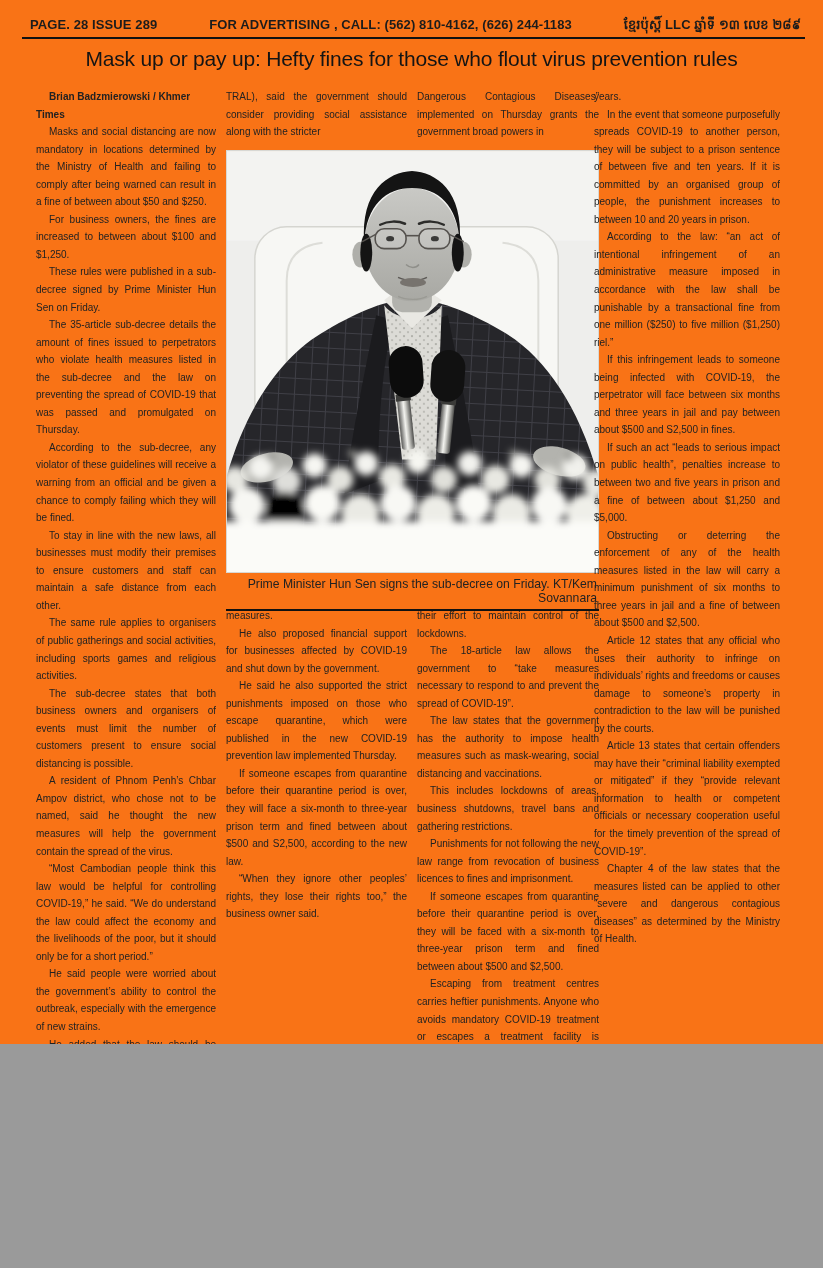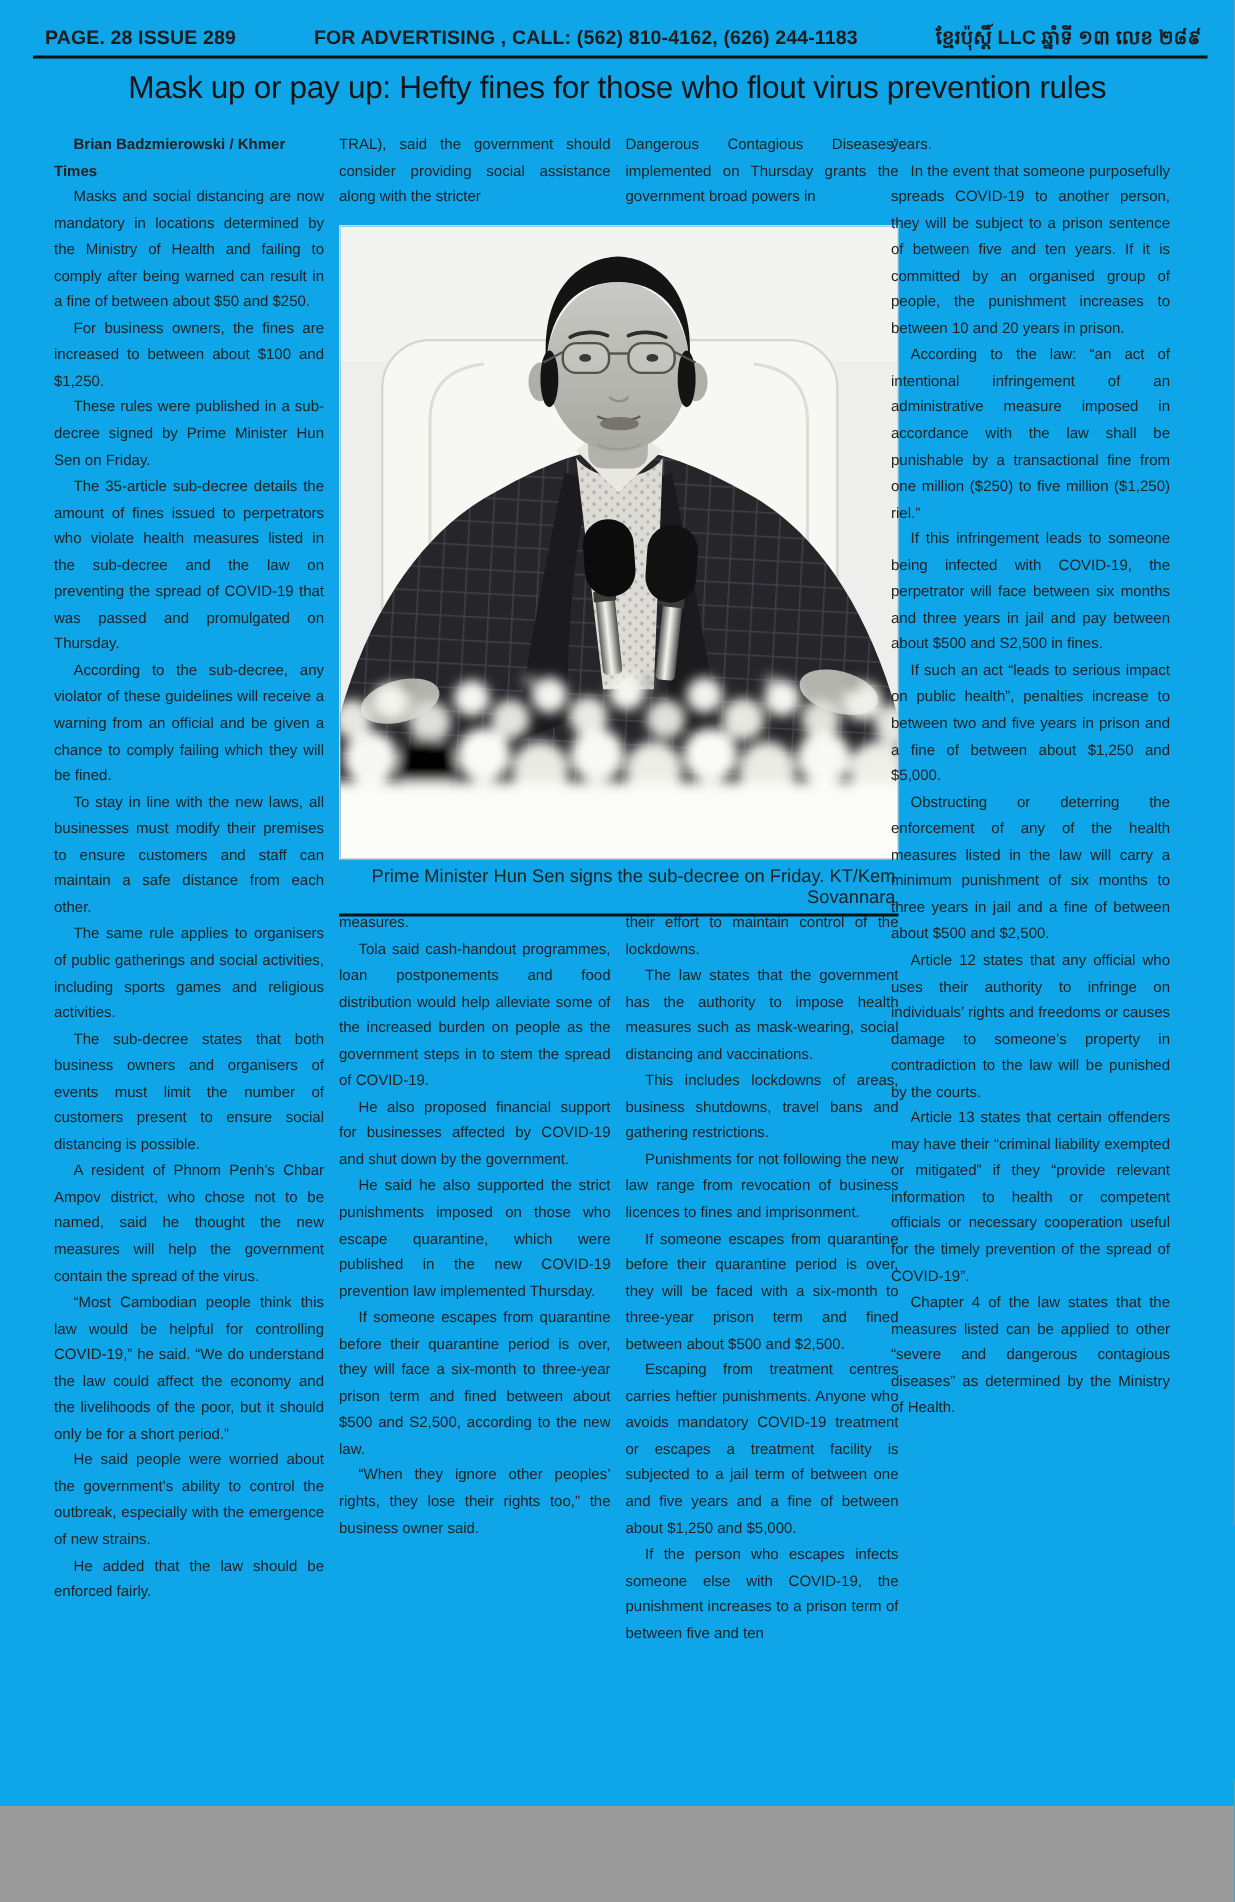--- a/index.html
+++ b/index.html
@@ -1,18 +1,18 @@
 <!DOCTYPE html>
 <html><head>
 <meta charset="utf-8">
 <style>
   html,body { margin:0; padding:0; background:#9a9a9a; }
   .page {
-    position:relative; width:823px; height:1204px; margin:0 auto;
-    background:#0ea5e9; color:#1c1c1c; overflow:hidden;
+    position:relative; width:823px; height:1044px; margin:0 auto;
+    background:#f97316; color:#1c1c1c; overflow:hidden;
     font-family:"Liberation Sans", sans-serif;
   }
   .masthead {
     position:absolute; top:16px; left:30px; right:22px;
     display:flex; justify-content:space-between; align-items:baseline;
     font-size:13px; font-weight:bold; letter-spacing:0.1px;
   }
   .header-rule { position:absolute; top:37px; left:22px; right:18px; height:2px; background:#111; }
   .headline {
     position:absolute; top:47px; left:0; width:100%; margin:0;
@@ -184,28 +184,28 @@
           <circle cx="288" cy="304" r="4" fill="#93938e"></circle>
         <circle cx="344" cy="308" r="4" fill="#8d8d88"></circle>
       </g>
     </svg>
     <figcaption>Prime Minister Hun Sen signs the sub-decree on Friday. KT/Kem Sovannara</figcaption>
     <div class="caption-rule"></div>
   </figure>
 
   <section class="col col2bottom">
       <p class="noindent">measures.</p>
-      <p>Tola said cash-handout programmes, loan postponements and food distribution would help alleviate some of the increased burden on people as the government steps in to stem the spread of COVID-19.</p>
       <p>He also proposed financial support for businesses affected by COVID-19 and shut down by the government.</p>
       <p>He said he also supported the strict punishments imposed on those who escape quarantine, which were published in the new COVID-19 prevention law implemented Thursday.</p>
       <p>If someone escapes from quarantine before their quarantine period is over, they will face a six-month to three-year prison term and fined between about $500 and S2,500, according to the new law.</p>
       <p>“When they ignore other peoples’ rights, they lose their rights too,” the business owner said.</p>
     </section>
   <section class="col col3bottom">
       <p class="noindent">their effort to maintain control of the lockdowns.</p>
+      <p>The 18-article law allows the government to “take measures necessary to respond to and prevent the spread of COVID-19”.</p>
       <p>The law states that the government has the authority to impose health measures such as mask-wearing, social distancing and vaccinations.</p>
       <p>This includes lockdowns of areas, business shutdowns, travel bans and gathering restrictions.</p>
       <p>Punishments for not following the new law range from revocation of business licences to fines and imprisonment.</p>
       <p>If someone escapes from quarantine before their quarantine period is over, they will be faced with a six-month to three-year prison term and fined between about $500 and $2,500.</p>
       <p>Escaping from treatment centres carries heftier punishments. Anyone who avoids mandatory COVID-19 treatment or escapes a treatment facility is subjected to a jail term of between one and five years and a fine of between about $1,250 and $5,000.</p>
       <p>If the person who escapes infects someone else with COVID-19, the punishment increases to a prison term of between five and ten</p>
     </section>
   <section class="col col4">
       <p class="noindent">years.</p>
       <p>In the event that someone purposefully spreads COVID-19 to another person, they will be subject to a prison sentence of between five and ten years. If it is committed by an organised group of people, the punishment increases to between 10 and 20 years in prison.</p>

